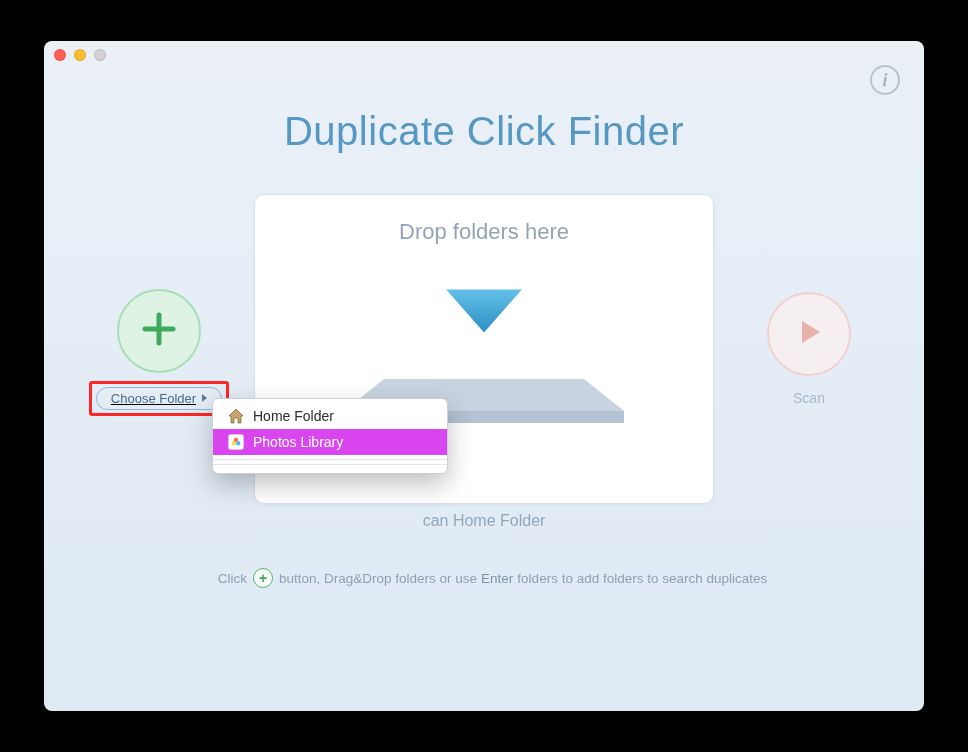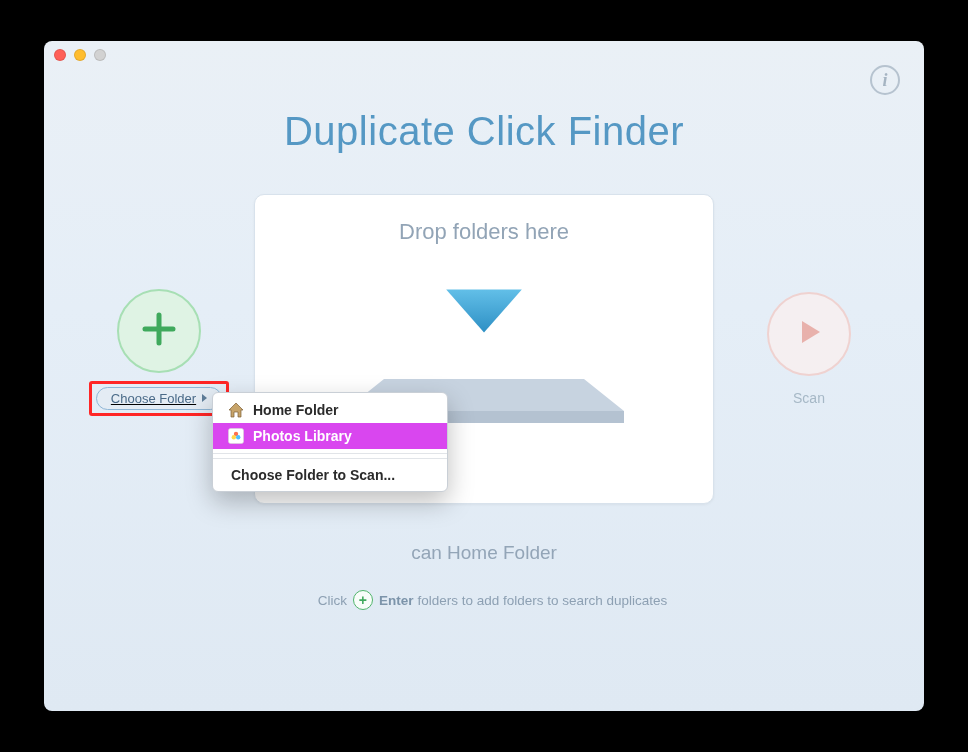--- a/index.html
+++ b/index.html
@@ -135,64 +135,63 @@
   .arrow-wrap svg { width: 90px; height: 60px; display:block; }
   .platform {
     margin-top: 30px;
     width: 300px;
     height: 60px;
     position: relative;
   }
   .platform svg { width: 100%; height: 100%; display:block; }
   .subtitle {
     text-align: center;
-    font-size: 19px;
+    font-size: 16px;
     color: #93a5b7;
-    margin-top: 38px;
+    margin-top: 8px;
   }
   .hint-row {
     text-align: center;
     font-size: 13.5px;
     color: #8da0b3;
-    margin-top: 26px;
+    margin-top: 38px;
     display: flex;
     align-items: center;
     justify-content: center;
     gap: 4px;
     flex-wrap: wrap;
     padding-left: 17px;
   }
-  .hint-row b { color: #7c94aa; font-weight: 700; }
+  .hint-row b { color: #7c94aa; font-weight: 400; }
   .mini-plus {
     display: inline-flex;
     width: 20px; height: 20px;
     border: 1.5px solid #51b56c;
     border-radius: 50%;
     align-items: center; justify-content: center;
     color: #3fa95c;
     font-weight: 700;
     font-size: 14px;
     line-height: 1;
     margin: 0 2px;
     background: #f8fdf9;
   }
 
   
   .menu {
     position: absolute;
     left: 168px;
-    top: 198px;
+    top: 204px;
     width: 236px;
     background: #fff;
     border: 1px solid #c9cfd6;
     border-radius: 6px;
     box-shadow: 0 10px 26px rgba(0,0,0,0.25);
     padding: 4px 0;
     z-index: 50;
-    font-weight: bold;
   }
   .menu-item {
     display: flex;
     align-items: center;
     gap: 8px;
     padding: 4px 14px;
     font-size: 14px;
     color: #2b2b2b;
     cursor: pointer;
     white-space: nowrap;
@@ -303,29 +302,27 @@
             <rect x="1.5" y="1.5" width="15" height="15" rx="2" fill="#fff" stroke="#d6d6d6" stroke-width="0.6"></rect>
             <circle cx="9" cy="7" r="2.2" fill="#ff6f4d"></circle>
             <circle cx="6.8" cy="10.2" r="2.2" fill="#ffd84d"></circle>
             <circle cx="11.2" cy="10.2" r="2.2" fill="#4dbfff"></circle>
           </svg>
         </span>
         <span>Photos Library</span>
       </div>
       <div class="menu-sep"></div>
       <div class="menu-sep"></div>
-      <div class="menu-item noicon">
-        <span>Choose Folder to Scan...</span>
-      </div>
     </div>
 
   </div>
 
   <div class="subtitle">can Home Folder</div>
 
   <div class="hint-row">
     <span>Click</span>
     <span class="mini-plus">+</span>
+    <span>button, Drag&amp;Drop folders or use</span>
     <b>Enter</b>
     <span>folders to add folders to search duplicates</span>
   </div>
 
 </div>
 
 </body></html>

